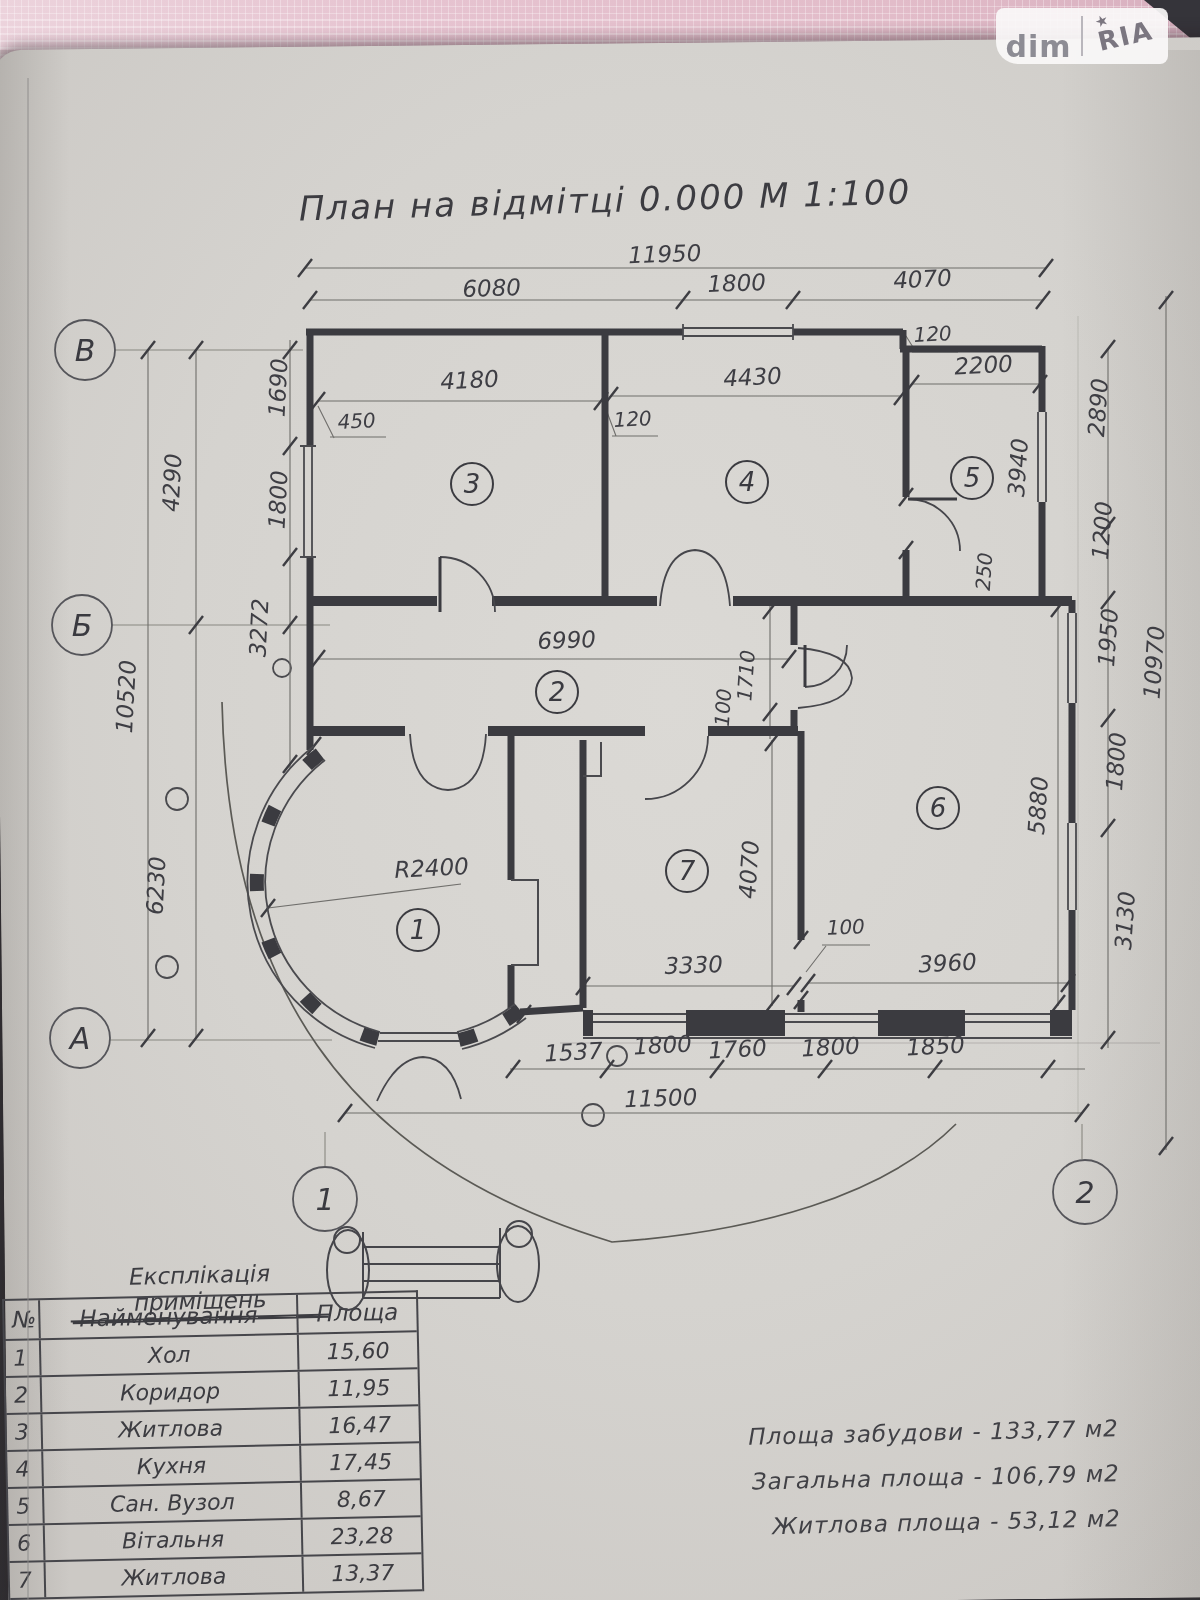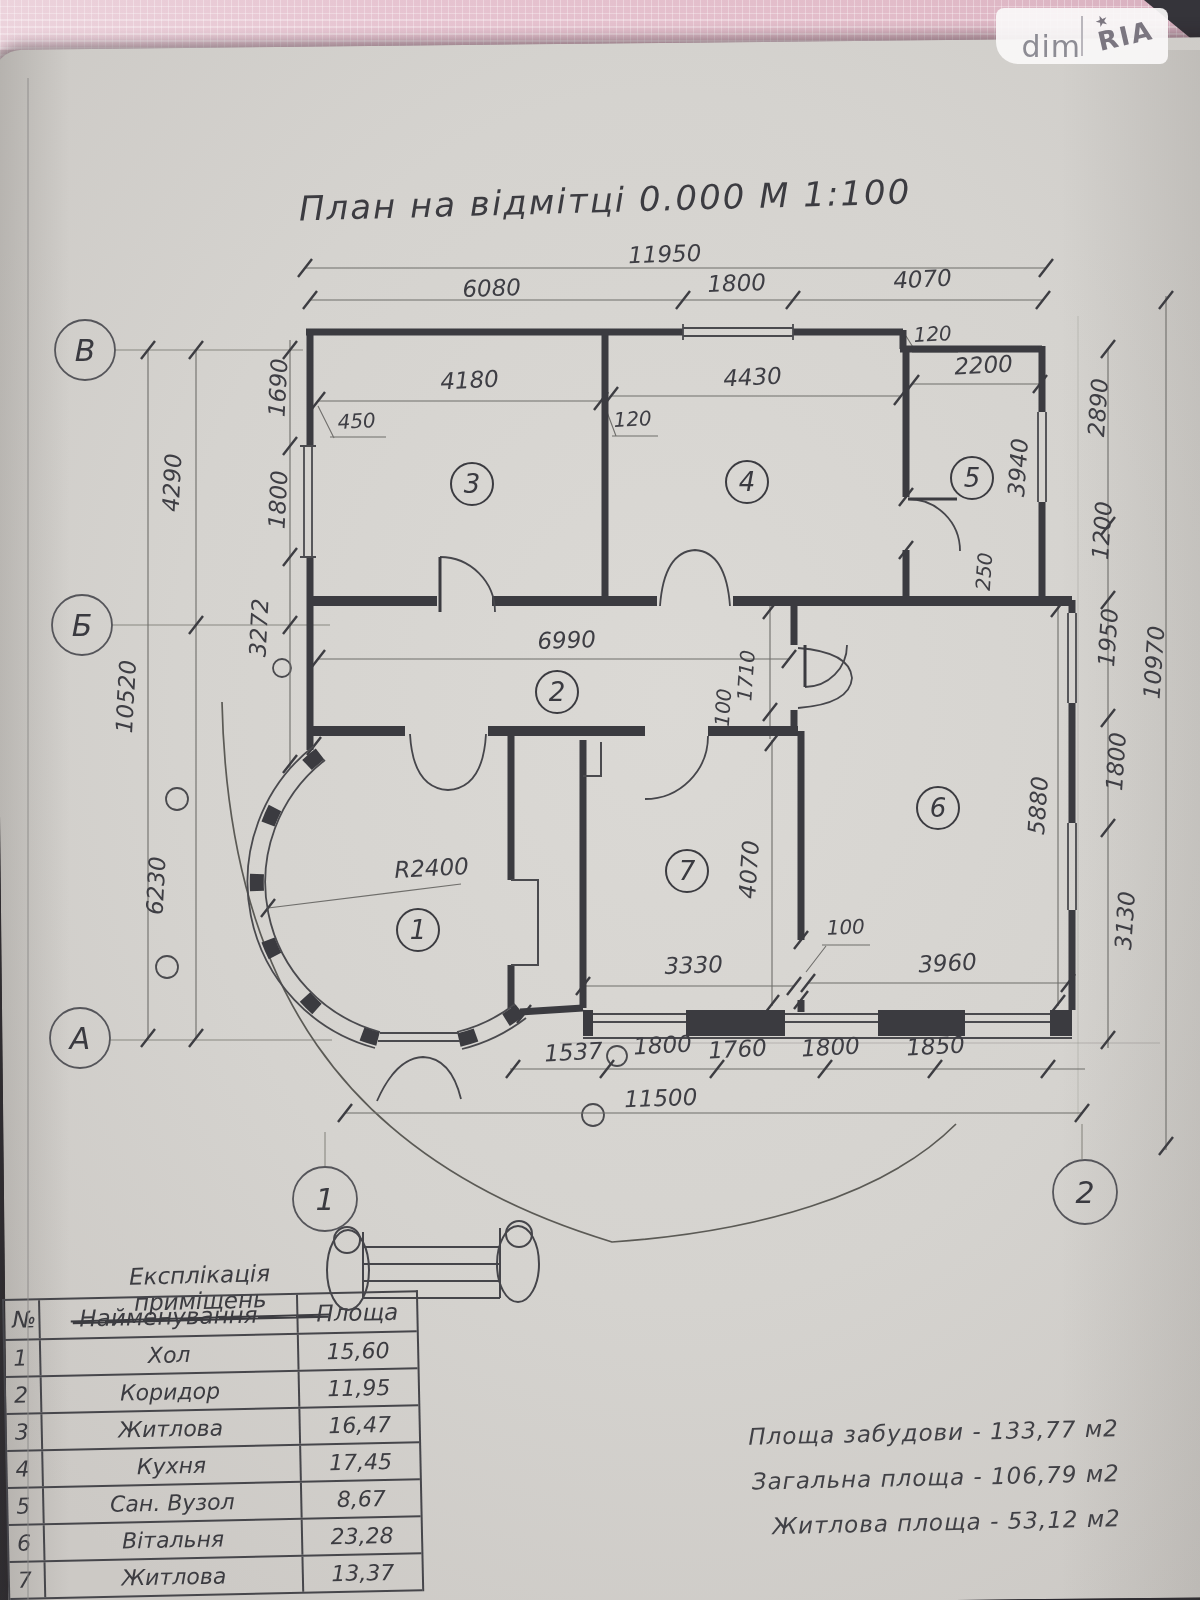--- a/index.html
+++ b/index.html
@@ -22,21 +22,21 @@
     background:
       radial-gradient(ellipse 900px 1100px at 55% 42%, #dbd9d5 0%, #d5d3cf 55%, #ccc9c5 100%),
       #d2d0cc;
     box-shadow:0 -5px 14px rgba(40,30,35,.45);}
   .paper-shade{position:absolute;left:0;top:50px;width:1200px;height:1550px;pointer-events:none;
     background:linear-gradient(90deg, rgba(60,55,50,.16) 0, rgba(0,0,0,0) 70px, rgba(0,0,0,0) 1060px, rgba(80,75,70,.12) 1200px);}
 
   
   .logo{position:absolute;left:996px;top:8px;width:172px;height:56px;background:rgba(250,248,249,.92);
     border-radius:8px 8px 8px 22px;display:flex;align-items:center;z-index:9;}
-  .logo .dim{font-size:30px;font-weight:normal;color:#8d8c94;letter-spacing:1px;flex:1;text-align:right;margin-top:20px;}
+  .logo .dim{font-size:30px;font-weight:bold;color:#8d8c94;letter-spacing:1px;flex:1;text-align:center;margin-top:20px;}
   .logo .sep{width:2px;height:40px;background:#b9b6bc;}
   .logo .ria{flex:1;text-align:center;position:relative;transform:rotate(-13deg);
     font-size:26px;font-weight:bold;color:#7b7680;letter-spacing:2px;}
   .logo .star{position:absolute;left:16px;top:-14px;font-size:15px;color:#7b7680;transform:rotate(-10deg);}
 
   
   .ink{color:#3c3c41;}
   .title{position:absolute;left:255px;top:180px;width:700px;text-align:center;
     font-size:34px;font-style:italic;letter-spacing:2px;transform:rotate(-1.6deg);}
   .legend-title{position:absolute;left:70px;top:1262px;width:260px;font-size:23px;font-style:italic;

